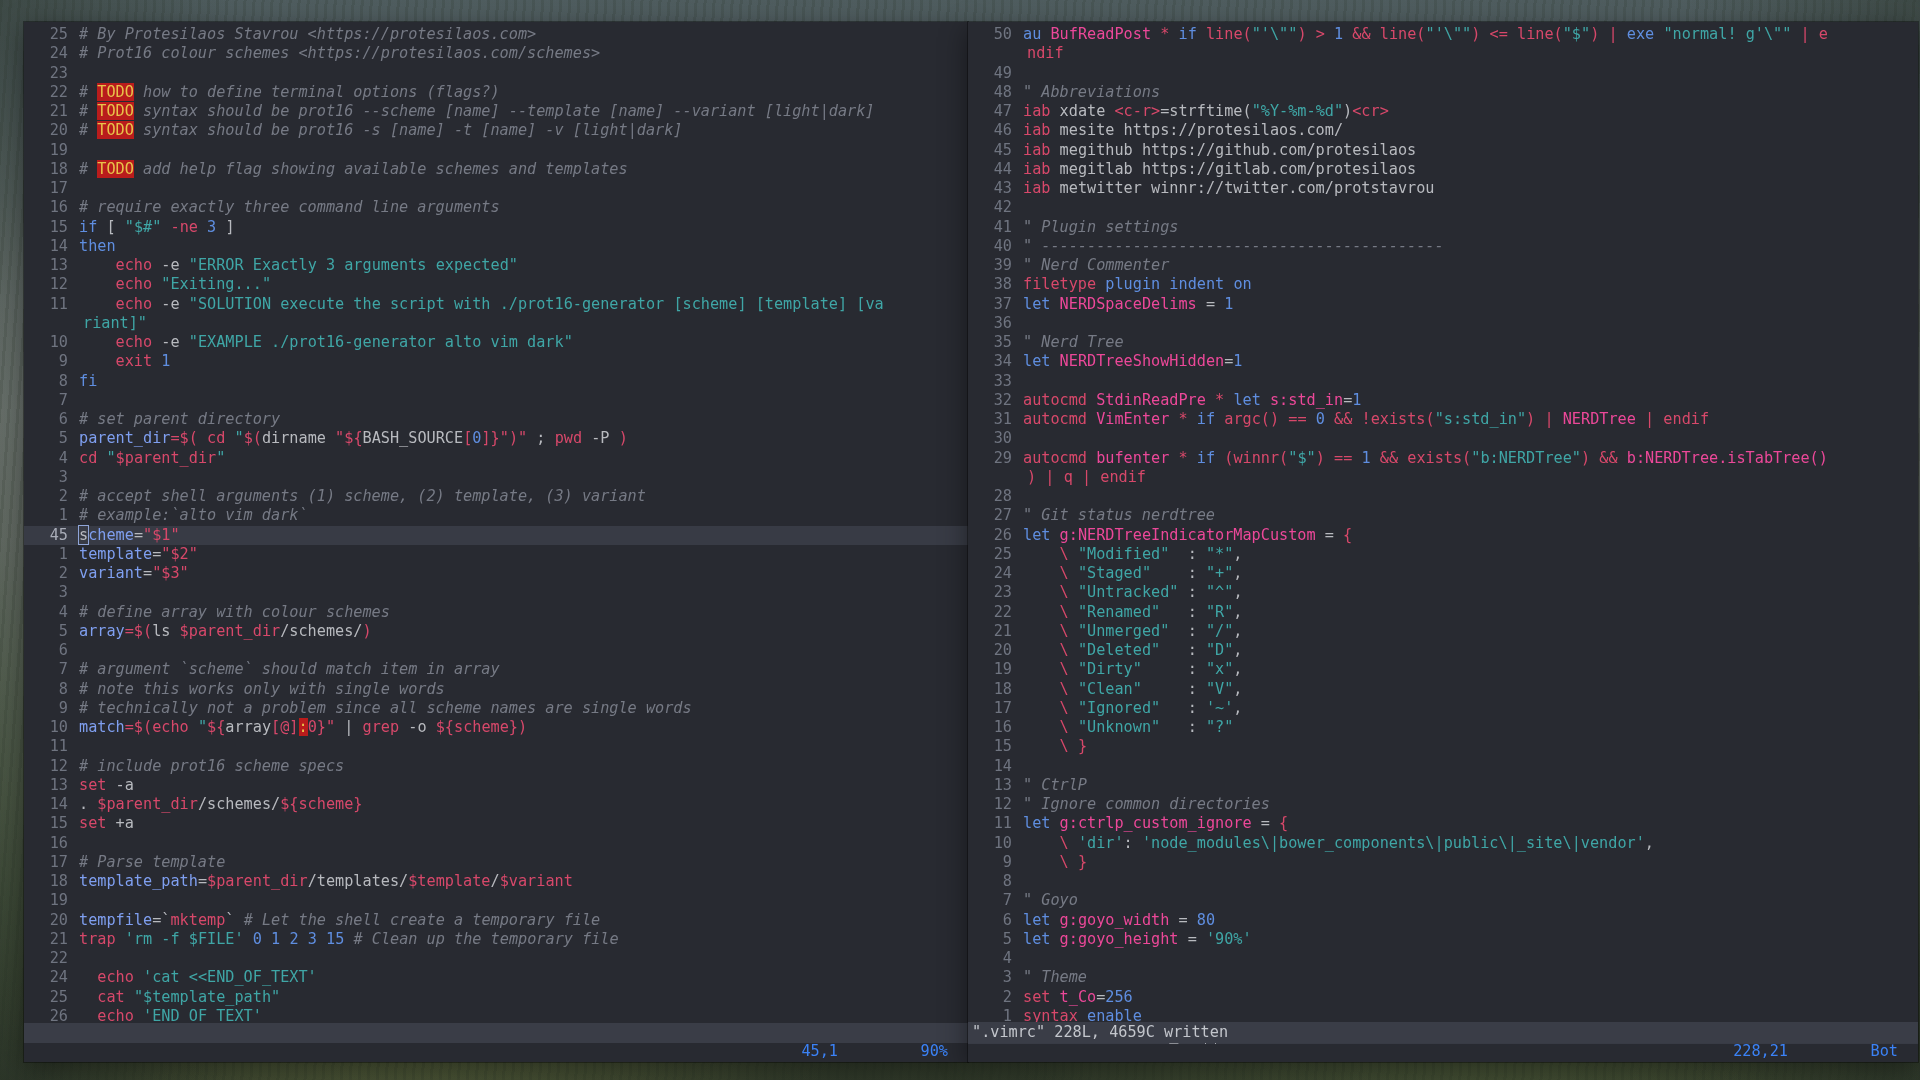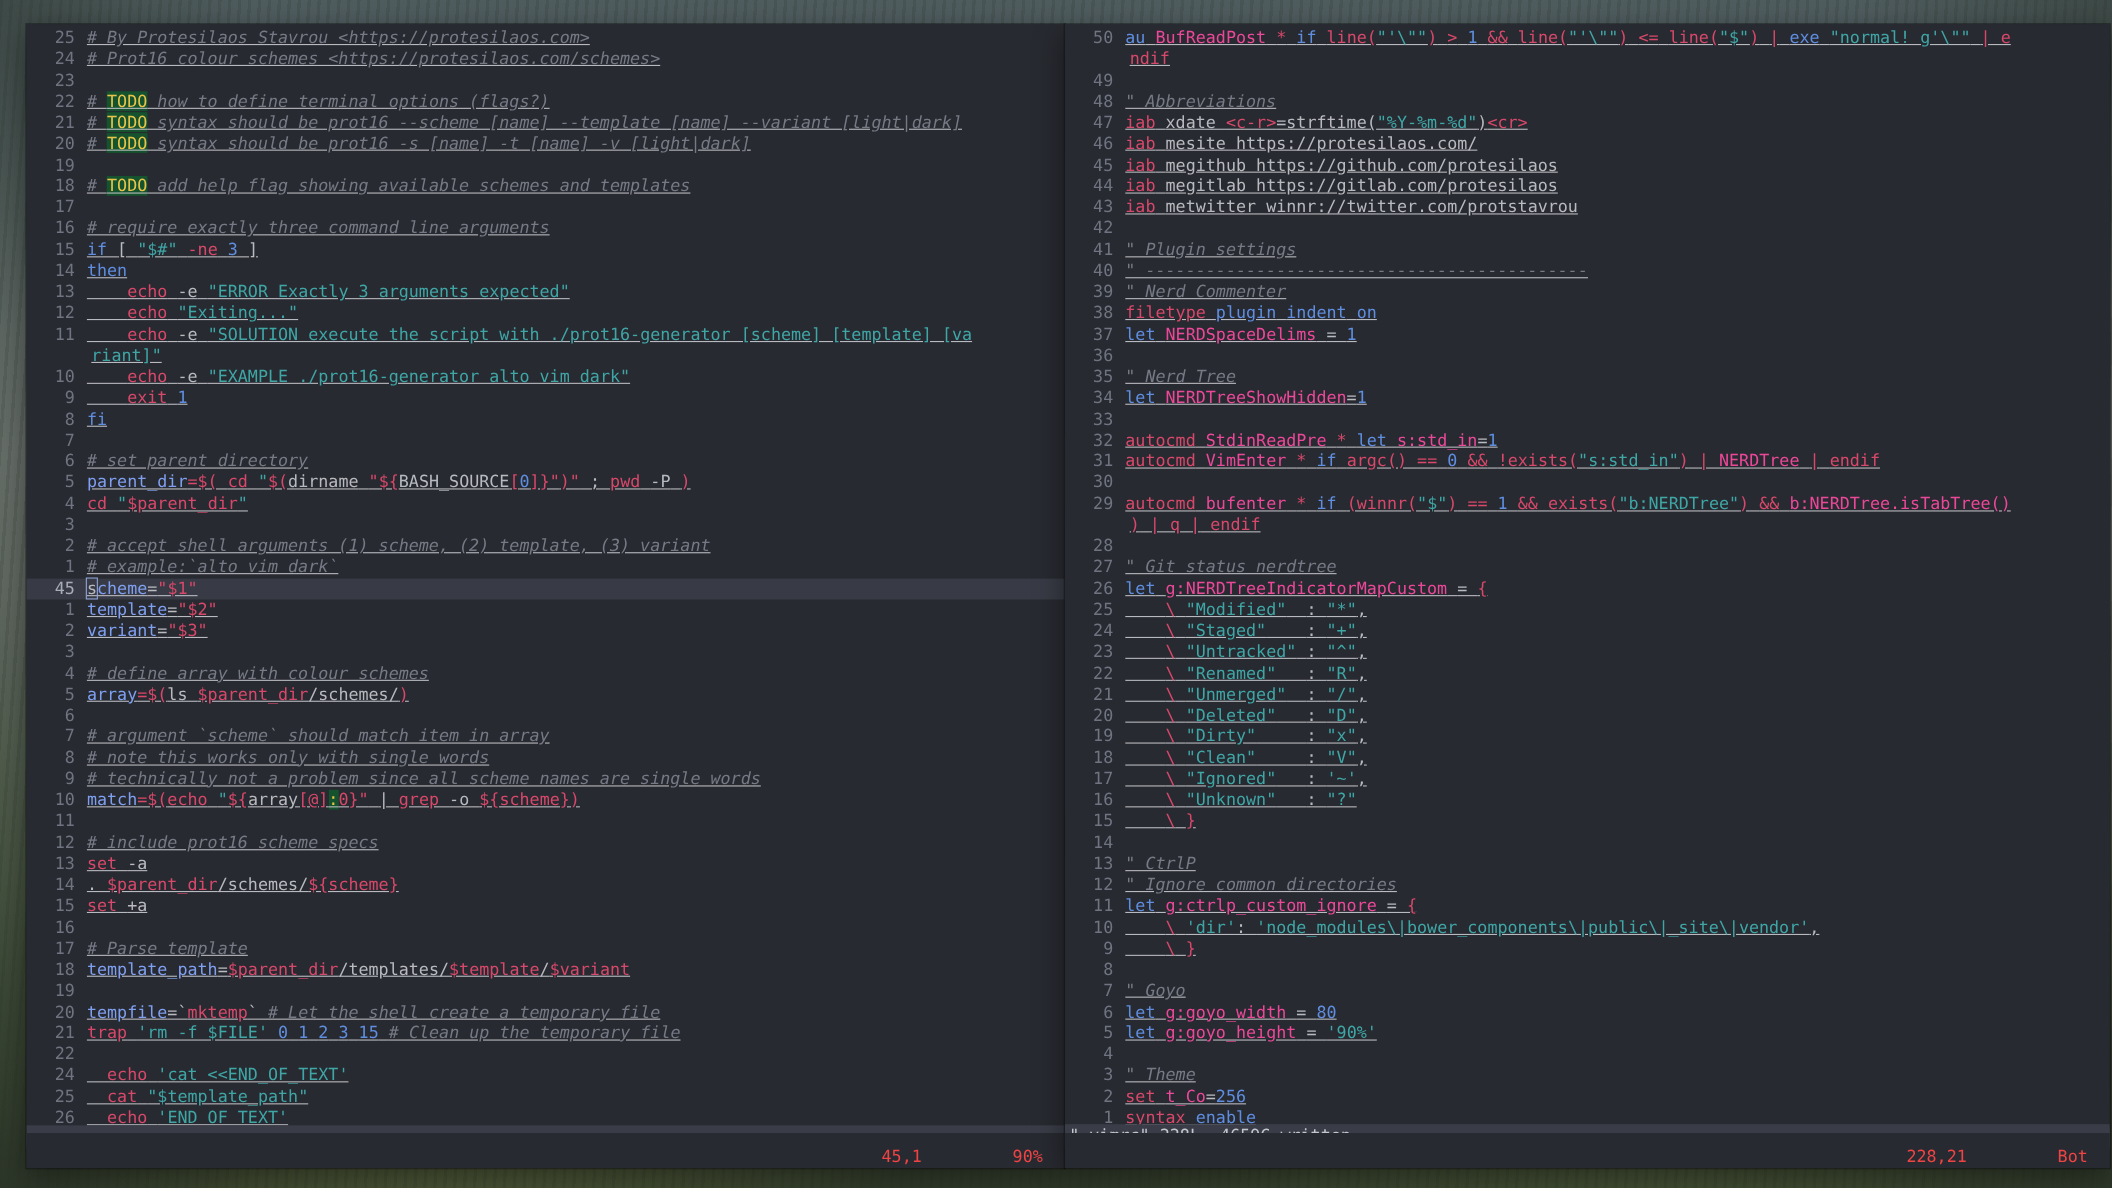--- a/index.html
+++ b/index.html
@@ -33,51 +33,51 @@
     background:#282a31;
     box-shadow:0 0 0 1px rgba(0,0,0,.35), 0 6px 26px rgba(0,0,0,.45);
     overflow:hidden;
     font-size:15.2px;
     line-height:19.25px;
     color:#b8babf;
   }
   #win-left  {left:24px;  top:22px; width:944px;  height:1040px;}
   #win-right {left:968px; top:22px; width:950px;  height:1040px;}
 
-  .buffer{position:relative;padding:3px 0 0 0;text-decoration:underline;}
+  .buffer{position:relative;padding:3px 0 0 0;}
   .line{white-space:pre;height:19.25px;padding-left:4px;}
   .line.cursorline{background:#383b45;}
   .lnr{display:inline-block;width:40px;text-align:right;color:#6f7480;padding-right:11px;}
   .lnr.cur{color:#a9adb8;}
   .wrapcont{padding-left:55px;}
 
   
   .cmt   {color:#767a85;font-style:italic;}
-  .todo  {color:#e8c34a;background:#14532d;font-style:normal;}
+  .todo  {color:#e8c34a;background:#b91c1c;font-style:normal;}
   .kw    {color:#5f8ee0;}
   .kw2   {color:#7f9ff0;}
   .cmd   {color:#d7486a;}
   .str   {color:#3fa6a6;}
   .num   {color:#5f8ee0;}
   .var   {color:#d7486a;text-align:right;}
   .ident {color:#b8babf;}
   .fn    {color:#ec4899;}
 
   
   .curbox{outline:1px solid #8fa5d8;background:transparent;color:#b8babf;}
   .curbox2{outline:1px solid #a8aab0;background:transparent;color:#b8babf;}
 
   
   .statusline{
     position:absolute;left:0;right:0;bottom:19.5px;height:20px;
     background:#3a3d47;
   }
   .ruler{
-    position:absolute;left:0;right:0;bottom:0;height:32px;
-    background:#282a31;color:#ef4444;white-space:pre;
+    position:absolute;left:0;right:0;bottom:0;height:18px;
+    background:#282a31;color:#3b82f6;white-space:pre;
   }
   .ruler .pos{position:absolute;right:130px;bottom:1px;}
   .ruler .pct{position:absolute;right:20px;bottom:1px;}
   .msgline{
     position:absolute;left:0;right:0;bottom:19.5px;height:21px;
     background:#3a3d47;color:#c3c6cc;white-space:pre;padding-left:4px;
     line-height:21px;
   }
 </style>
 </head>

